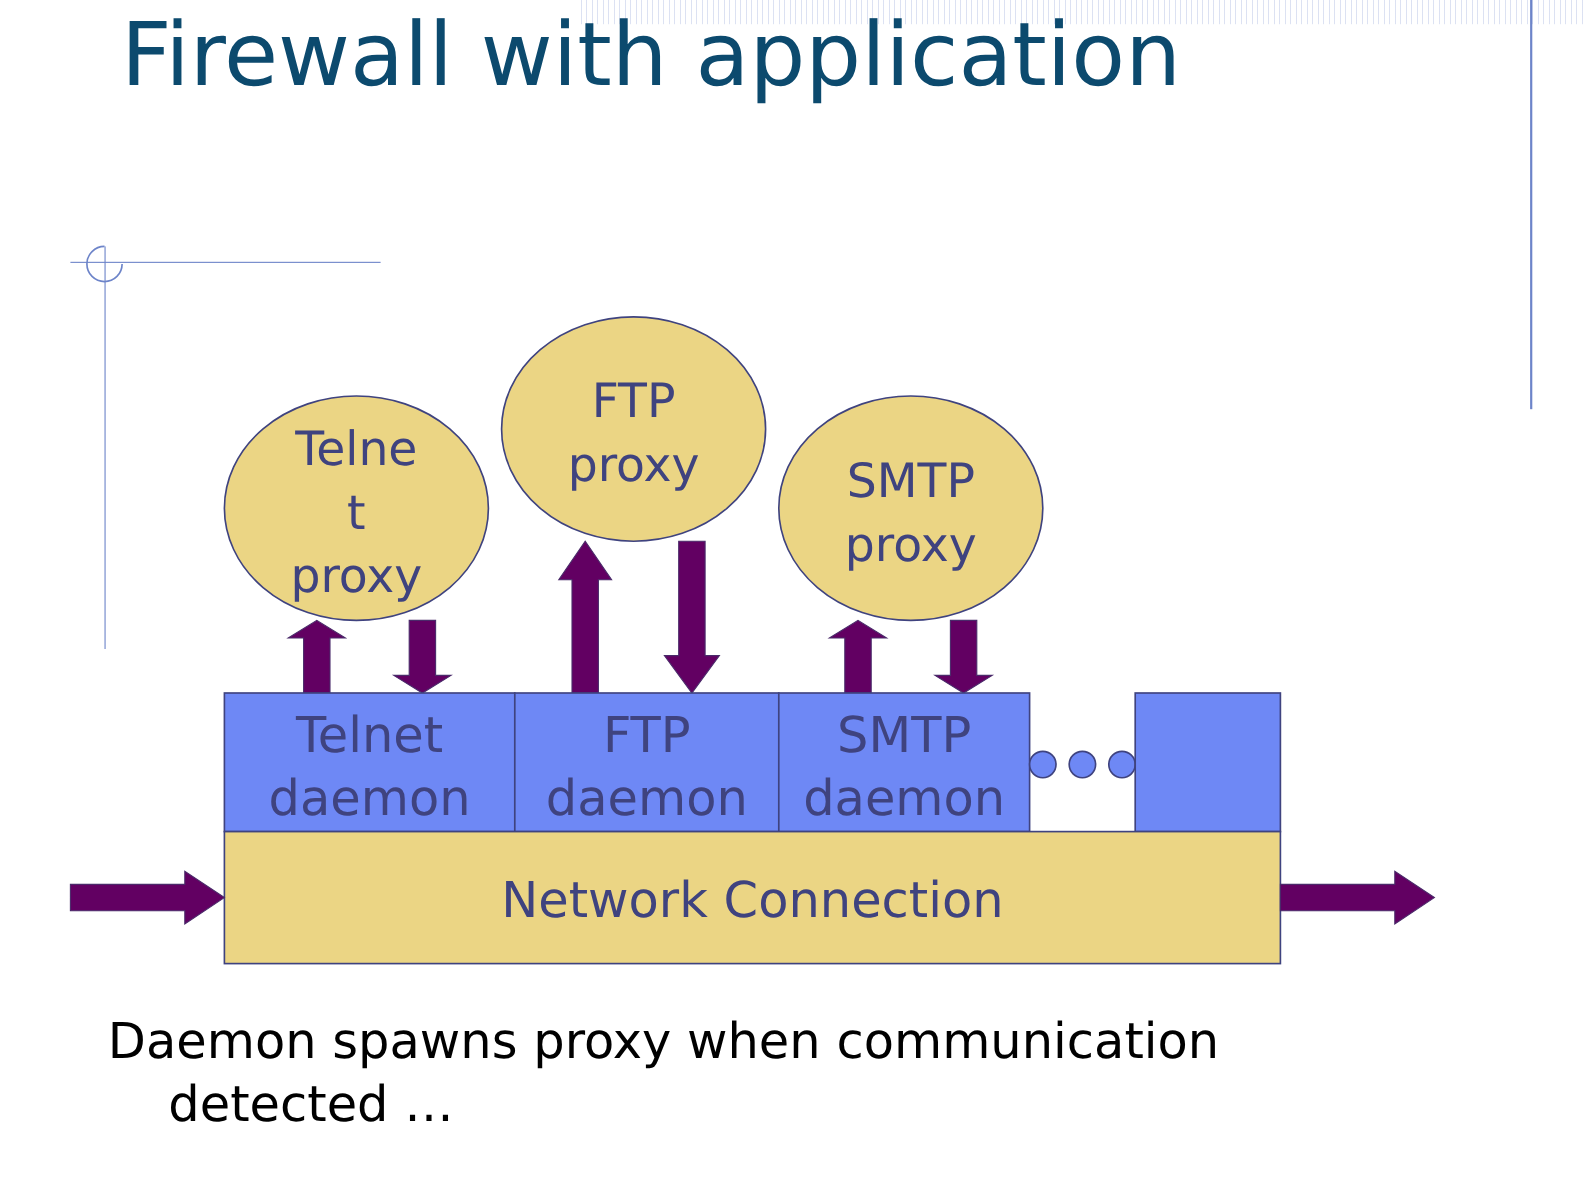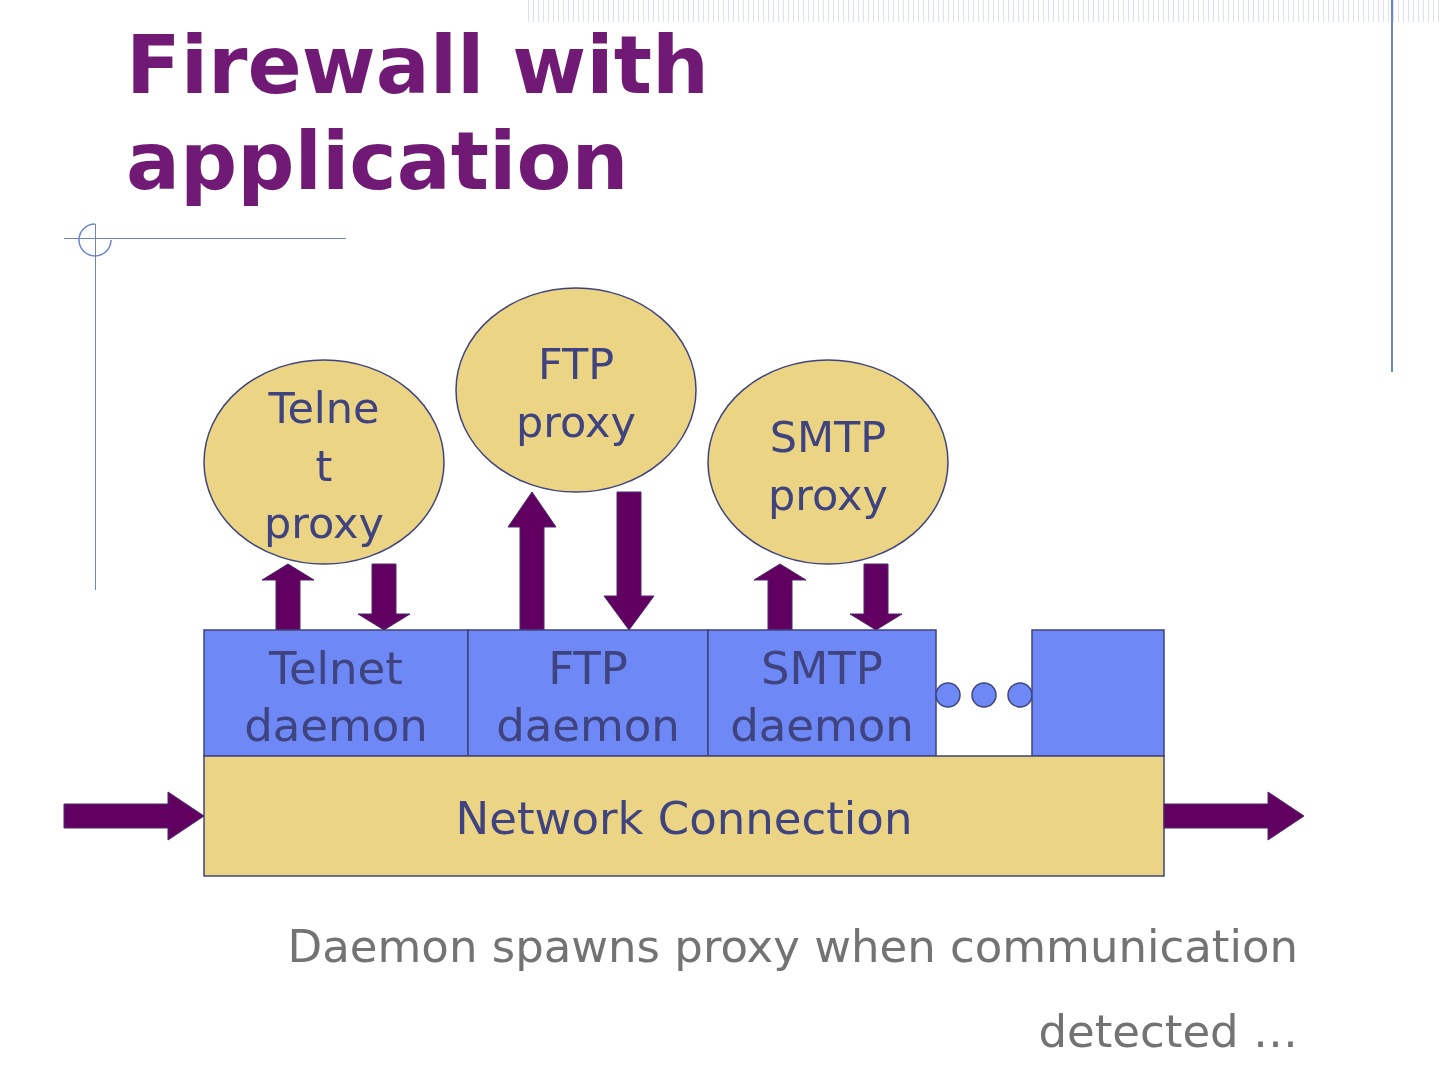--- a/index.html
+++ b/index.html
@@ -3,23 +3,23 @@
 <meta charset="utf-8">
 <style>
   html, body { margin:0; padding:0; background:#ffffff; }
   body { width:1440px; height:1080px; position:relative; overflow:hidden; font-family:"DejaVu Sans", sans-serif; }
   .pattern { position:absolute; left:528px; top:0; width:912px; height:22px;
     background-image: repeating-linear-gradient(90deg, rgba(130,150,210,0.35) 0 1px, transparent 1px 5px);
     opacity:0.8; }
   .vline-right { position:absolute; left:1391px; top:0; width:2px; height:372px; background:#6d84c9; }
   .vline-left { position:absolute; left:95px; top:224px; width:1px; height:366px; background:#6d84c9; }
   .hline-left { position:absolute; left:64px; top:238px; width:282px; height:1px; background:#6d84c9; }
-  .title { position:absolute; left:110px; top:2px; width:1100px; font-size:80px; line-height:96px; color:#701a75; margin:16px; font-weight:bold; }
-  .caption { position:absolute; left:98px; top:918px; font-size:45px; line-height:57px; color:#737373; width:1200px;text-align:right; }
-  .caption .l2 { padding-left:55px; display:block;margin-top:28px; }
+  .title { position:absolute; left:110px; top:2px; width:1100px; font-size:80px; line-height:96px; color:#0c4a6e; margin:0; font-weight:normal; }
+  .caption { position:absolute; left:98px; top:918px; font-size:45px; line-height:57px; color:#000000; width:1200px; }
+  .caption .l2 { padding-left:55px; display:block; }
   svg { position:absolute; left:0; top:0; }
   .lbl { font-family:"DejaVu Sans", sans-serif; fill:#3f437f; }
 </style>
 </head>
 <body>
 
 <div class="pattern"></div>
 <div class="vline-right"></div>
 <div class="vline-left"></div>
 <div class="hline-left"></div>

